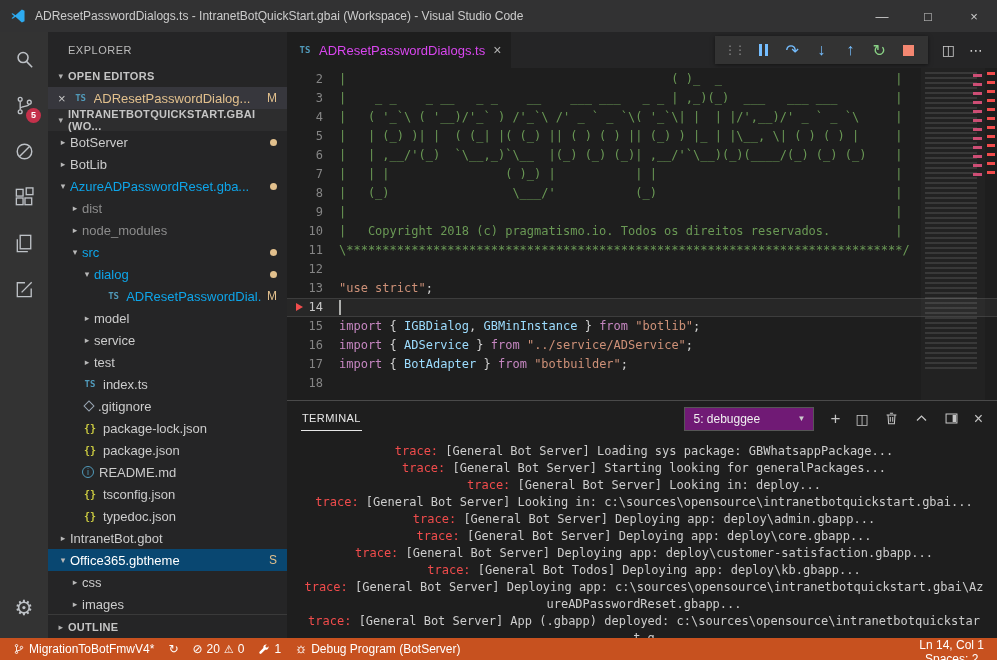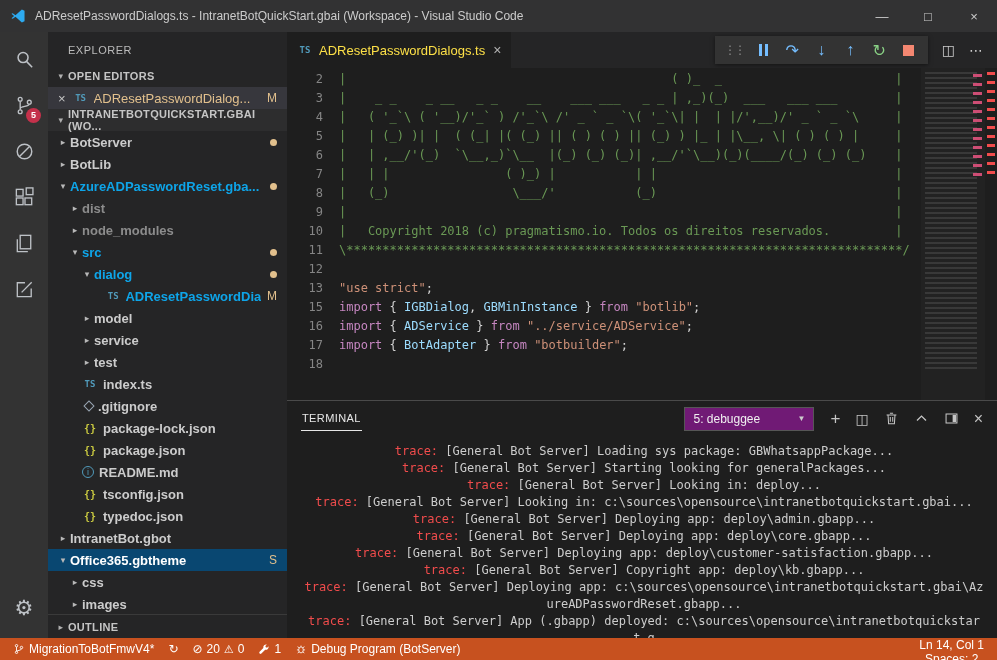--- a/index.html
+++ b/index.html
@@ -23,38 +23,38 @@
 .sec-header.ws{background:rgba(255,255,255,0.04);}
 .sec-header .chev{width:14px;flex:0 0 14px;font-size:9px;color:#b0b0b0;text-align:center;}
 .oe-item{height:22px;flex:0 0 22px;display:flex;align-items:center;background:#37373d;padding:0 10px 0 10px;font-size:13px;}
 .oe-close{color:#c5c5c5;margin-right:7px;font-size:13px;cursor:pointer;}
 .oe-label{color:#e2c08d;flex:1;white-space:nowrap;overflow:hidden;margin-left:5px;}
 .marker-m{margin-left:auto;color:#e2c08d;font-size:12px;padding-left:6px;}
 .tree{flex:1;overflow:hidden;font-size:13px;}
 .tree-row{height:22px;display:flex;align-items:center;color:#cccccc;cursor:pointer;padding-right:10px;}
 .tree-row .chev{width:14px;flex:0 0 14px;font-size:9px;color:#b8b8b8;text-align:center;}
 .tree-row .fi{margin-right:5px;}
-.tlabel{white-space:nowrap;overflow:hidden;font-weight:bold;}
+.tlabel{white-space:nowrap;overflow:hidden;}
 .tree-row.dim .tlabel{color:#8c8c8c;}
 .tree-row.mod .tlabel{color:#0ea5e9;}
 .tree-row.selected{background:#094771;}
 .tree-row.selected .tlabel{color:#ffffff;}
 .dot{width:7px;height:7px;border-radius:50%;background:#e2c08d;margin-left:auto;flex:0 0 7px;}
 .sec-header.outline{border-top:1px solid #3a3a3a;margin-top:auto;flex:0 0 24px;height:24px;}
 
 .fi{display:inline-flex;align-items:center;justify-content:center;}
 .fi-ts{color:#519aba;font:bold 9px "DejaVu Sans Mono",monospace;width:16px;}
 .fi-json{color:#cbcb41;font:bold 10px "DejaVu Sans Mono",monospace;width:16px;}
 .fi-info{width:12px;height:12px;border:1px solid #519aba;border-radius:50%;color:#519aba;font-size:9px;line-height:10px;margin-right:7px;}
 .fi-git{width:8px;height:8px;border:1px solid #99a5b3;transform:rotate(45deg);margin:0 8px 0 3px;}
 
 .editor-col{flex:1;display:flex;flex-direction:column;overflow:hidden;}
 .tabbar{height:36px;flex:0 0 36px;background:#252526;display:flex;align-items:stretch;}
 .tab{display:flex;align-items:center;padding:0 10px;background:#1e1e1e;cursor:pointer;}
-.tab-label{font-size:13px;color:#fde047;margin-left:6px;}
+.tab-label{font-size:13px;color:#d946ef;margin-left:6px;}
 .tab-close{color:#b3b3b3;font-size:14px;margin-left:8px;cursor:pointer;}
 .spacer{flex:1;}
 .debug-toolbar{display:flex;align-items:center;background:#333333;padding:0 5px;margin:4px 0;box-shadow:0 1px 4px rgba(0,0,0,.5);}
 .dbg-btn{width:29px;height:26px;display:flex;align-items:center;justify-content:center;font-size:16px;cursor:pointer;}
 .ic-blue{color:#75beff;}
 .ic-green{color:#89d185;}
 .ic-pause{width:9px;height:12px;border-left:3px solid #75beff;border-right:3px solid #75beff;}
 .ic-stop{width:11px;height:11px;background:#f48771;}
 .grip{color:#8a8a8a;letter-spacing:-2px;font-size:12px;}
 .tab-actions{display:flex;align-items:center;gap:14px;padding:0 14px;color:#cccccc;}
@@ -337,20 +337,21 @@
             <div class="line"><span class="ln">4</span><span class="lc"><span class="tk-cm">|   ( '_`\ ( '__)/'_` ) /'_`\ /' _ ` _ `\( '_`\| |  | |/',__)/' _ ` _ `\     |</span></span></div>
             <div class="line"><span class="ln">5</span><span class="lc"><span class="tk-cm">|   | (_) )| |  ( (_| |( (_) || ( ) ( ) || (_) ) |_ | |\__, \| ( ) ( ) |     |</span></span></div>
             <div class="line"><span class="ln">6</span><span class="lc"><span class="tk-cm">|   | ,__/'(_)  `\__,_)`\__  |(_) (_) (_)| ,__/'`\__)(_)(____/(_) (_) (_)    |</span></span></div>
             <div class="line"><span class="ln">7</span><span class="lc"><span class="tk-cm">|   | |                ( )_) |           | |                                 |</span></span></div>
             <div class="line"><span class="ln">8</span><span class="lc"><span class="tk-cm">|   (_)                 \___/'           (_)                                 |</span></span></div>
             <div class="line"><span class="ln">9</span><span class="lc"><span class="tk-cm">|                                                                            |</span></span></div>
             <div class="line"><span class="ln">10</span><span class="lc"><span class="tk-cm">|   Copyright 2018 (c) pragmatismo.io. Todos os direitos reservados.         |</span></span></div>
             <div class="line"><span class="ln">11</span><span class="lc"><span class="tk-cm">\*****************************************************************************/</span></span></div>
             <div class="line"><span class="ln">12</span><span class="lc"></span></div>
             <div class="line"><span class="ln">13</span><span class="lc"><span class="tk-str">"use strict"</span><span class="tk-pl">;</span></span></div>
+            <div class="line cur"><span class="ln">14<span class="dbg-arrow"></span></span><span class="lc"><span class="cursor"></span></span></div>
             <div class="line"><span class="ln">15</span><span class="lc"><span class="tk-kw">import</span><span class="tk-pl"> { </span><span class="tk-id">IGBDialog</span><span class="tk-pl">, </span><span class="tk-id">GBMinInstance</span><span class="tk-pl"> } </span><span class="tk-kw">from</span><span class="tk-pl"> </span><span class="tk-str">"botlib"</span><span class="tk-pl">;</span></span></div>
             <div class="line"><span class="ln">16</span><span class="lc"><span class="tk-kw">import</span><span class="tk-pl"> { </span><span class="tk-id">ADService</span><span class="tk-pl"> } </span><span class="tk-kw">from</span><span class="tk-pl"> </span><span class="tk-str">"../service/ADService"</span><span class="tk-pl">;</span></span></div>
             <div class="line"><span class="ln">17</span><span class="lc"><span class="tk-kw">import</span><span class="tk-pl"> { </span><span class="tk-id">BotAdapter</span><span class="tk-pl"> } </span><span class="tk-kw">from</span><span class="tk-pl"> </span><span class="tk-str">"botbuilder"</span><span class="tk-pl">;</span></span></div>
             <div class="line"><span class="ln">18</span><span class="lc"></span></div>
           </div>
         <div class="minimap" id="minimap">
             <span class="mm-mark" style="top: 6px;"></span>
             <span class="mm-mark" style="top: 15px;"></span>
             <span class="mm-mark" style="top: 24px;"></span>
             <span class="mm-mark" style="top: 33px;"></span>
@@ -415,21 +416,21 @@
             </div>
         </div>
         <div class="terminal" id="terminal">
             <div class="tline"><span class="tprefix">trace:</span><span class="ttext"> [General Bot Server] Loading sys package: GBWhatsappPackage...</span></div>
             <div class="tline"><span class="tprefix">trace:</span><span class="ttext"> [General Bot Server] Starting looking for generalPackages...</span></div>
             <div class="tline"><span class="tprefix">trace:</span><span class="ttext"> [General Bot Server] Looking in: deploy...</span></div>
             <div class="tline"><span class="tprefix">trace:</span><span class="ttext"> [General Bot Server] Looking in: c:\sources\opensource\intranetbotquickstart.gbai...</span></div>
             <div class="tline"><span class="tprefix">trace:</span><span class="ttext"> [General Bot Server] Deploying app: deploy\admin.gbapp...</span></div>
             <div class="tline"><span class="tprefix">trace:</span><span class="ttext"> [General Bot Server] Deploying app: deploy\core.gbapp...</span></div>
             <div class="tline"><span class="tprefix">trace:</span><span class="ttext"> [General Bot Server] Deploying app: deploy\customer-satisfaction.gbapp...</span></div>
-            <div class="tline"><span class="tprefix">trace:</span><span class="ttext"> [General Bot Server] Copyright app: deploy\kb.gbapp...</span></div>
+            <div class="tline"><span class="tprefix">trace:</span><span class="ttext"> [General Bot Todos] Deploying app: deploy\kb.gbapp...</span></div>
             <div class="tline"><span class="tprefix">trace:</span><span class="ttext"> [General Bot Server] Deploying app: c:\sources\opensource\intranetbotquickstart.gbai\AzureADPasswordReset.gbapp...</span></div>
             <div class="tline"><span class="tprefix">trace:</span><span class="ttext"> [General Bot Server] App (.gbapp) deployed: c:\sources\opensource\intranetbotquickstart.g</span></div>
           </div>
       </div>
     </div>
   </div>
 
   <div class="statusbar">
     <div class="sb-left" id="status-left">
         <div class="sb-item">

